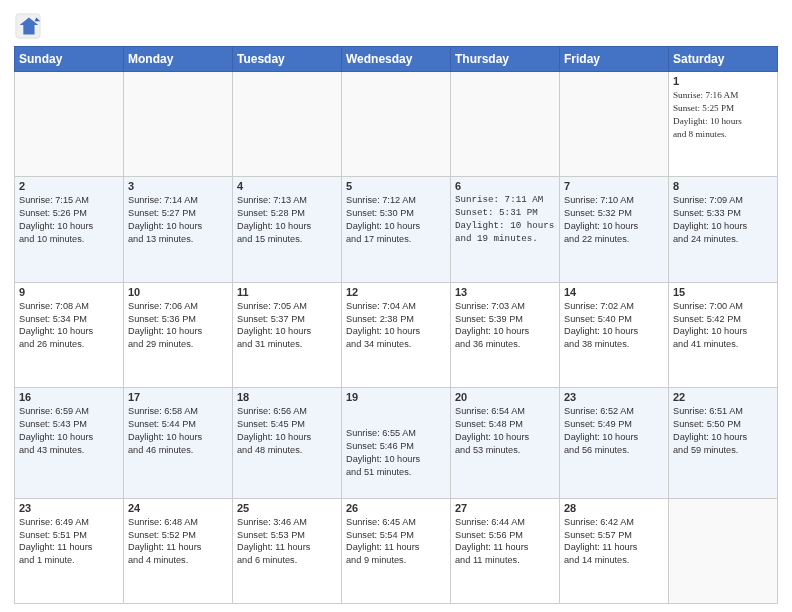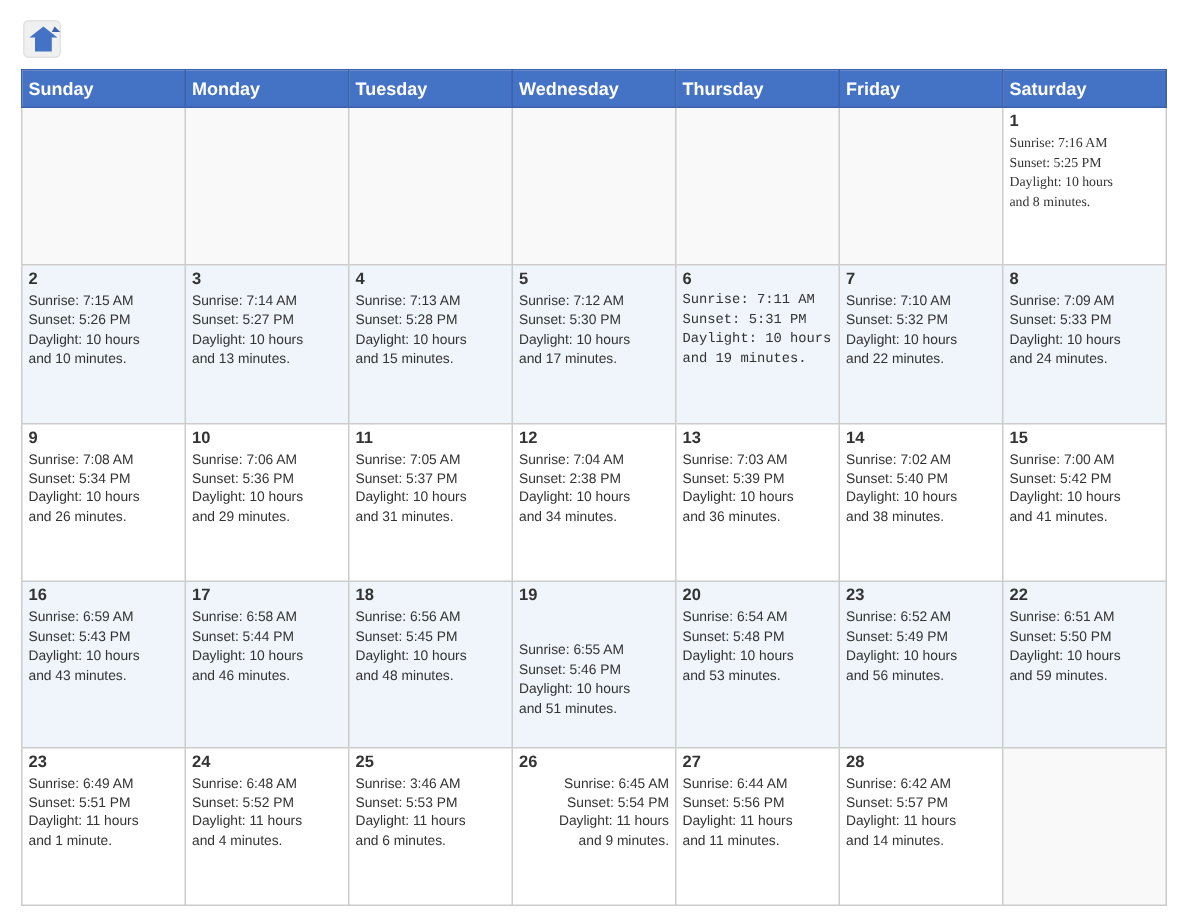--- a/index.html
+++ b/index.html
@@ -323,21 +323,21 @@
           </td>
           <td>
             <span class="day-number">25</span>
             <div class="day-info" style="white-space: pre-line;">Sunrise: 3:46 AM
 Sunset: 5:53 PM
 Daylight: 11 hours
 and 6 minutes.</div>
           </td>
           <td>
             <span class="day-number">26</span>
-            <div class="day-info" style="white-space: pre-line; text-align: right;">Sunrise: 6:45 AM
+            <div class="day-info" style="white-space: pre-line;">Sunrise: 6:45 AM
 Sunset: 5:54 PM
 Daylight: 11 hours
 and 9 minutes.</div>
           </td>
           <td>
             <span class="day-number">27</span>
             <div class="day-info" style="white-space: pre-line;">Sunrise: 6:44 AM
 Sunset: 5:56 PM
 Daylight: 11 hours
 and 11 minutes.</div>

